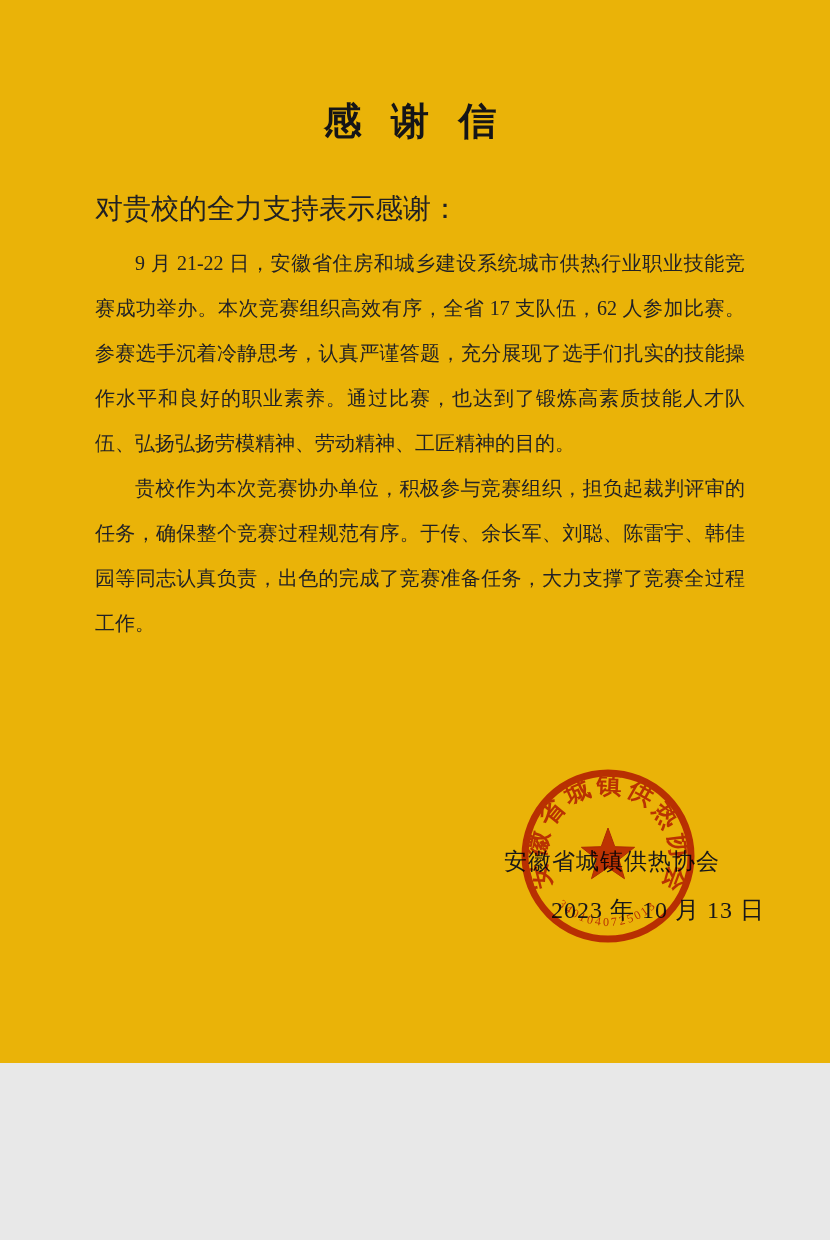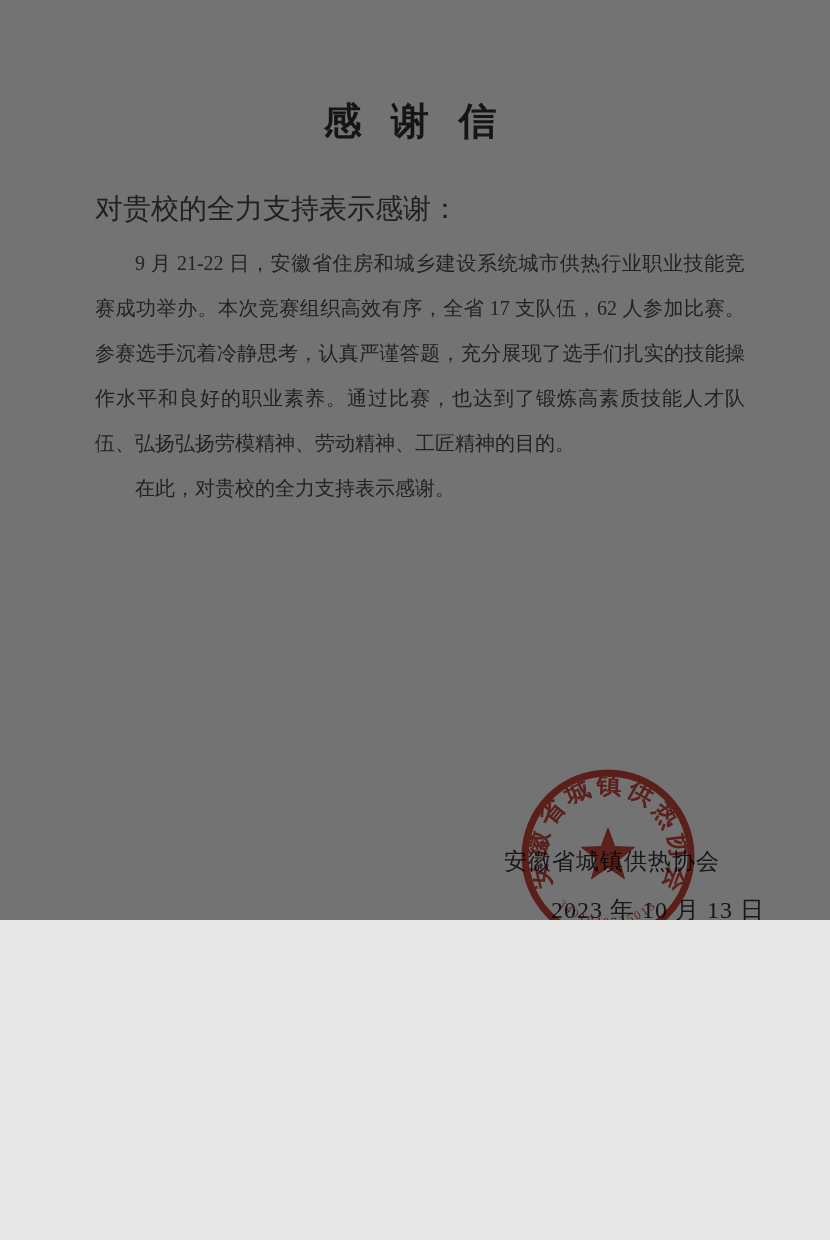--- a/index.html
+++ b/index.html
@@ -1,20 +1,20 @@
 <!DOCTYPE html>
 <html><head>
 <meta charset="utf-8">
 <style>
   html,body{margin:0;padding:0;background:#e8e8e8;}
   .page{
     position:relative;
-    width:830px;height:920px;
+    width:830px;height:1063px;
     margin:0 auto;
-    background:#737373;
+    background:#eab308;
     overflow:hidden;
     font-family:"Liberation Serif","DejaVu Serif",serif;
     color:#1f1f22;
   }
   .title{
     position:absolute;top:96px;left:0;right:0;
     text-align:center;
     font-size:38px;font-weight:bold;
     letter-spacing:10px;
     color:#151517;
@@ -61,21 +61,21 @@
 <body>
 
 <div class="page">
 
   <div class="title">感 谢 信</div>
 
   <div class="salutation">对贵校的全力支持表示感谢：</div>
 
   <div class="body-text">
     <p>9 月 21-22 日，安徽省住房和城乡建设系统城市供热行业职业技能竞赛成功举办。本次竞赛组织高效有序，全省 17 支队伍，62 人参加比赛。参赛选手沉着冷静思考，认真严谨答题，充分展现了选手们扎实的技能操作水平和良好的职业素养。通过比赛，也达到了锻炼高素质技能人才队伍、弘扬弘扬劳模精神、劳动精神、工匠精神的目的。</p>
-    <p>在此，对贵校的全力支持表示感谢。</p>
+    <p>贵校作为本次竞赛协办单位，积极参与竞赛组织，担负起裁判评审的任务，确保整个竞赛过程规范有序。于传、余长军、刘聪、陈雷宇、韩佳园等同志认真负责，出色的完成了竞赛准备任务，大力支撑了竞赛全过程工作。</p>
   </div>
 
   <div class="sig-org">安徽省城镇供热协会</div>
   <div class="sig-date">2023 年 10 月 13 日</div>
 
   <svg class="seal" viewBox="0 0 200 200" xmlns="http://www.w3.org/2000/svg" aria-hidden="true">
 
     <circle cx="100" cy="100" r="83" fill="none" stroke="#c5342b" stroke-width="7"></circle>
 
     <polygon points="100,72 106.8,90.7 126.6,91.3 110.9,103.6 116.5,122.7 100,111.5 83.5,122.7 89.1,103.6 73.4,91.3 93.2,90.7" fill="#cb3a2b" stroke="#b52d21" stroke-width="1"></polygon>

